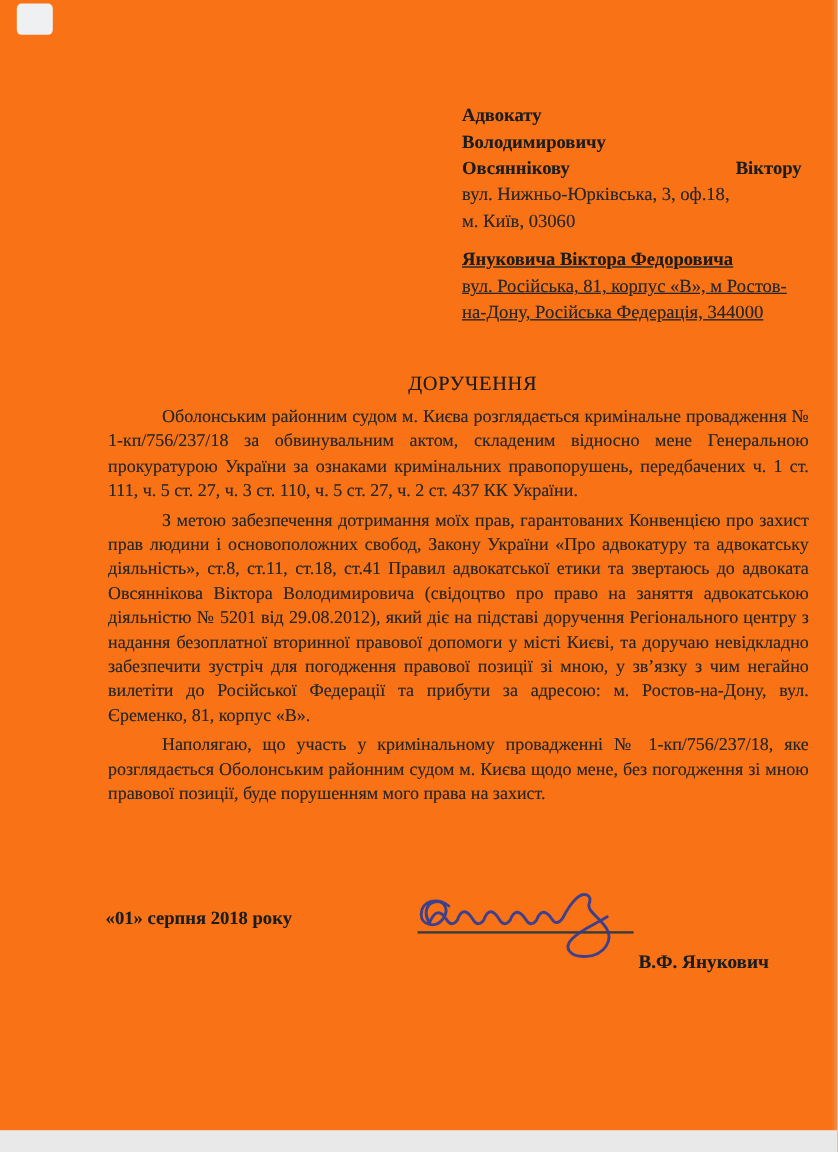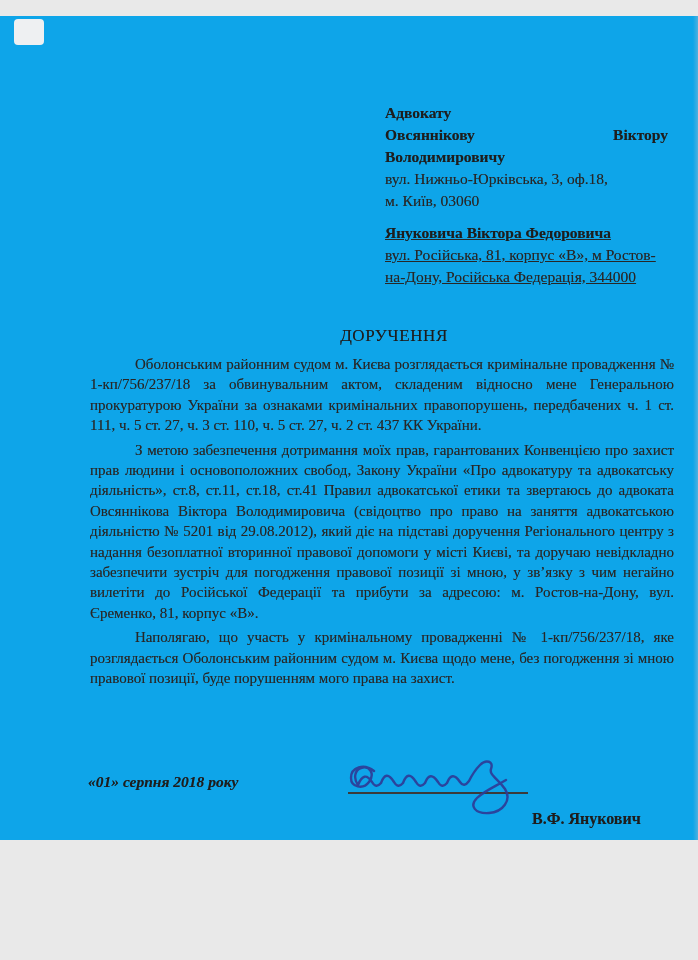--- a/index.html
+++ b/index.html
@@ -1,20 +1,20 @@
 <!DOCTYPE html>
 <html><head>
 <meta charset="utf-8">
 <style>
   html,body{margin:0;padding:0;background:#e9e9e9;}
   .page{
     position:relative;
-    width:698px;height:824px;
-    margin:16px auto;
-    background:#0ea5e9;
+    width:698px;height:942px;
+    margin:0 auto;
+    background:#f97316;
     overflow:hidden;
     font-family:"Liberation Serif","DejaVu Serif",serif;
     color:#272727;
     text-shadow:0 0 0.4px rgba(50,50,50,0.55);
   }
   
   .addr1{position:absolute;left:385px;top:86px;width:283px;font-size:15.5px;line-height:22px;}
   .addr1 .b{font-weight:bold;color:#1d1d1d;}
   .addr-just{display:flex;justify-content:space-between;}
   .addr2{position:absolute;left:385px;top:206px;width:290px;font-size:15.5px;line-height:22px;text-decoration:underline;}
@@ -25,21 +25,21 @@
     text-align:center;font-size:17px;font-weight:normal;
     letter-spacing:0.6px;color:#1c1c1c;
   }
   
   .body-text{
     position:absolute;left:90px;top:338px;width:584px;
     font-size:15px;line-height:20.4px;text-align:justify;
   }
   .body-text p{margin:0 0 4px 0;text-indent:45px;}
   
-  .footer-date{position:absolute;left:88px;top:757px;font-weight:bold;font-size:15.5px;color:#1d1d1d;white-space:nowrap;font-style:italic;}
+  .footer-date{position:absolute;left:88px;top:757px;font-weight:bold;font-size:15.5px;color:#1d1d1d;white-space:nowrap;}
   .footer-name{position:absolute;left:532px;top:794px;font-weight:bold;font-size:16px;color:#1d1d1d;white-space:nowrap;}
   .sig-line{position:absolute;left:348px;top:776px;width:180px;height:2px;background:#3b3b3b;}
   .sig-svg{position:absolute;left:328px;top:724px;width:208px;height:80px;}
   
   .corner-smudge{
     position:absolute;left:14px;top:3px;width:30px;height:26px;
     background:#eef0f2;border-radius:4px;
   }
   .edge-wedge{
     position:absolute;left:0;top:950px;width:26px;height:8px;
@@ -58,25 +58,25 @@
 </head>
 <body>
 
 <div class="page">
 
   <div class="corner-smudge"></div>
   <div class="right-shade"></div>
 
   <div class="addr1">
     <div class="b">Адвокату</div>
+    <div class="b">Володимировичу</div>
     <div class="b addr-just">
       <span>Овсяннікову</span>
       <span>Віктору</span>
     </div>
-    <div class="b">Володимировичу</div>
     <div>вул. Нижньо-Юрківська, 3, оф.18,</div>
     <div>м. Київ, 03060</div>
   </div>
 
   <div class="addr2">
     <div class="b">Януковича Віктора Федоровича</div>
     <div>вул. Російська, 81, корпус «В», м Ростов-</div>
     <div>на-Дону, Російська Федерація, 344000</div>
   </div>
 

